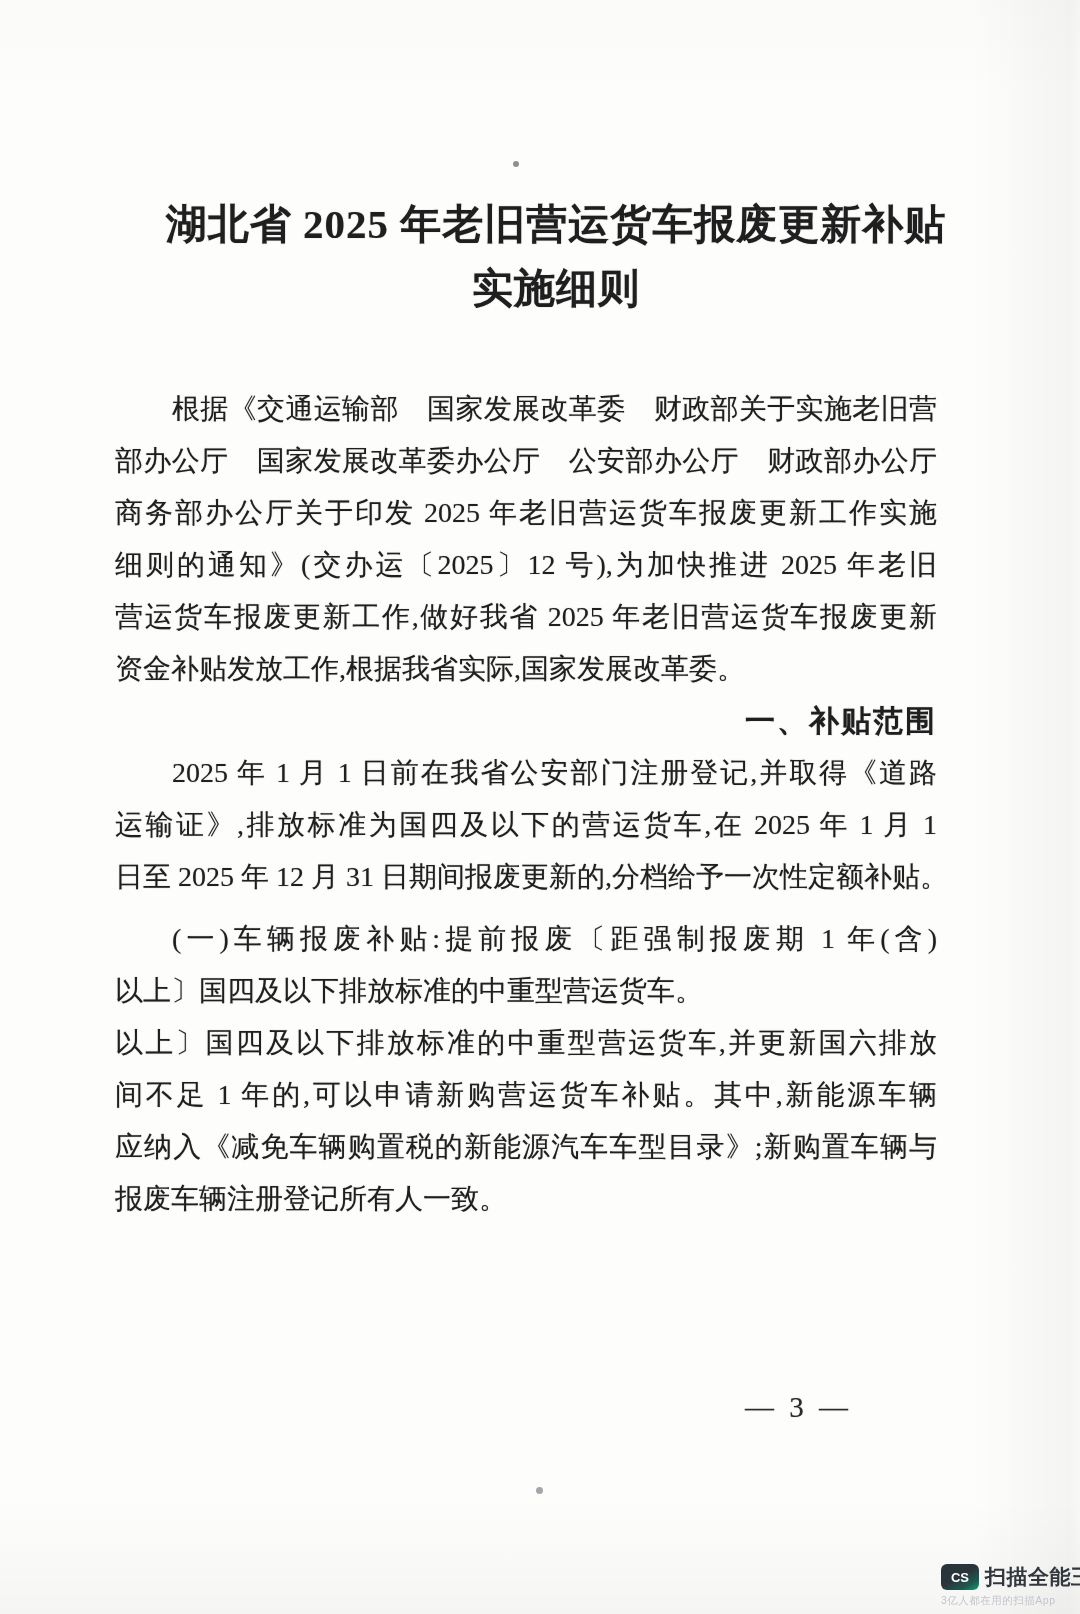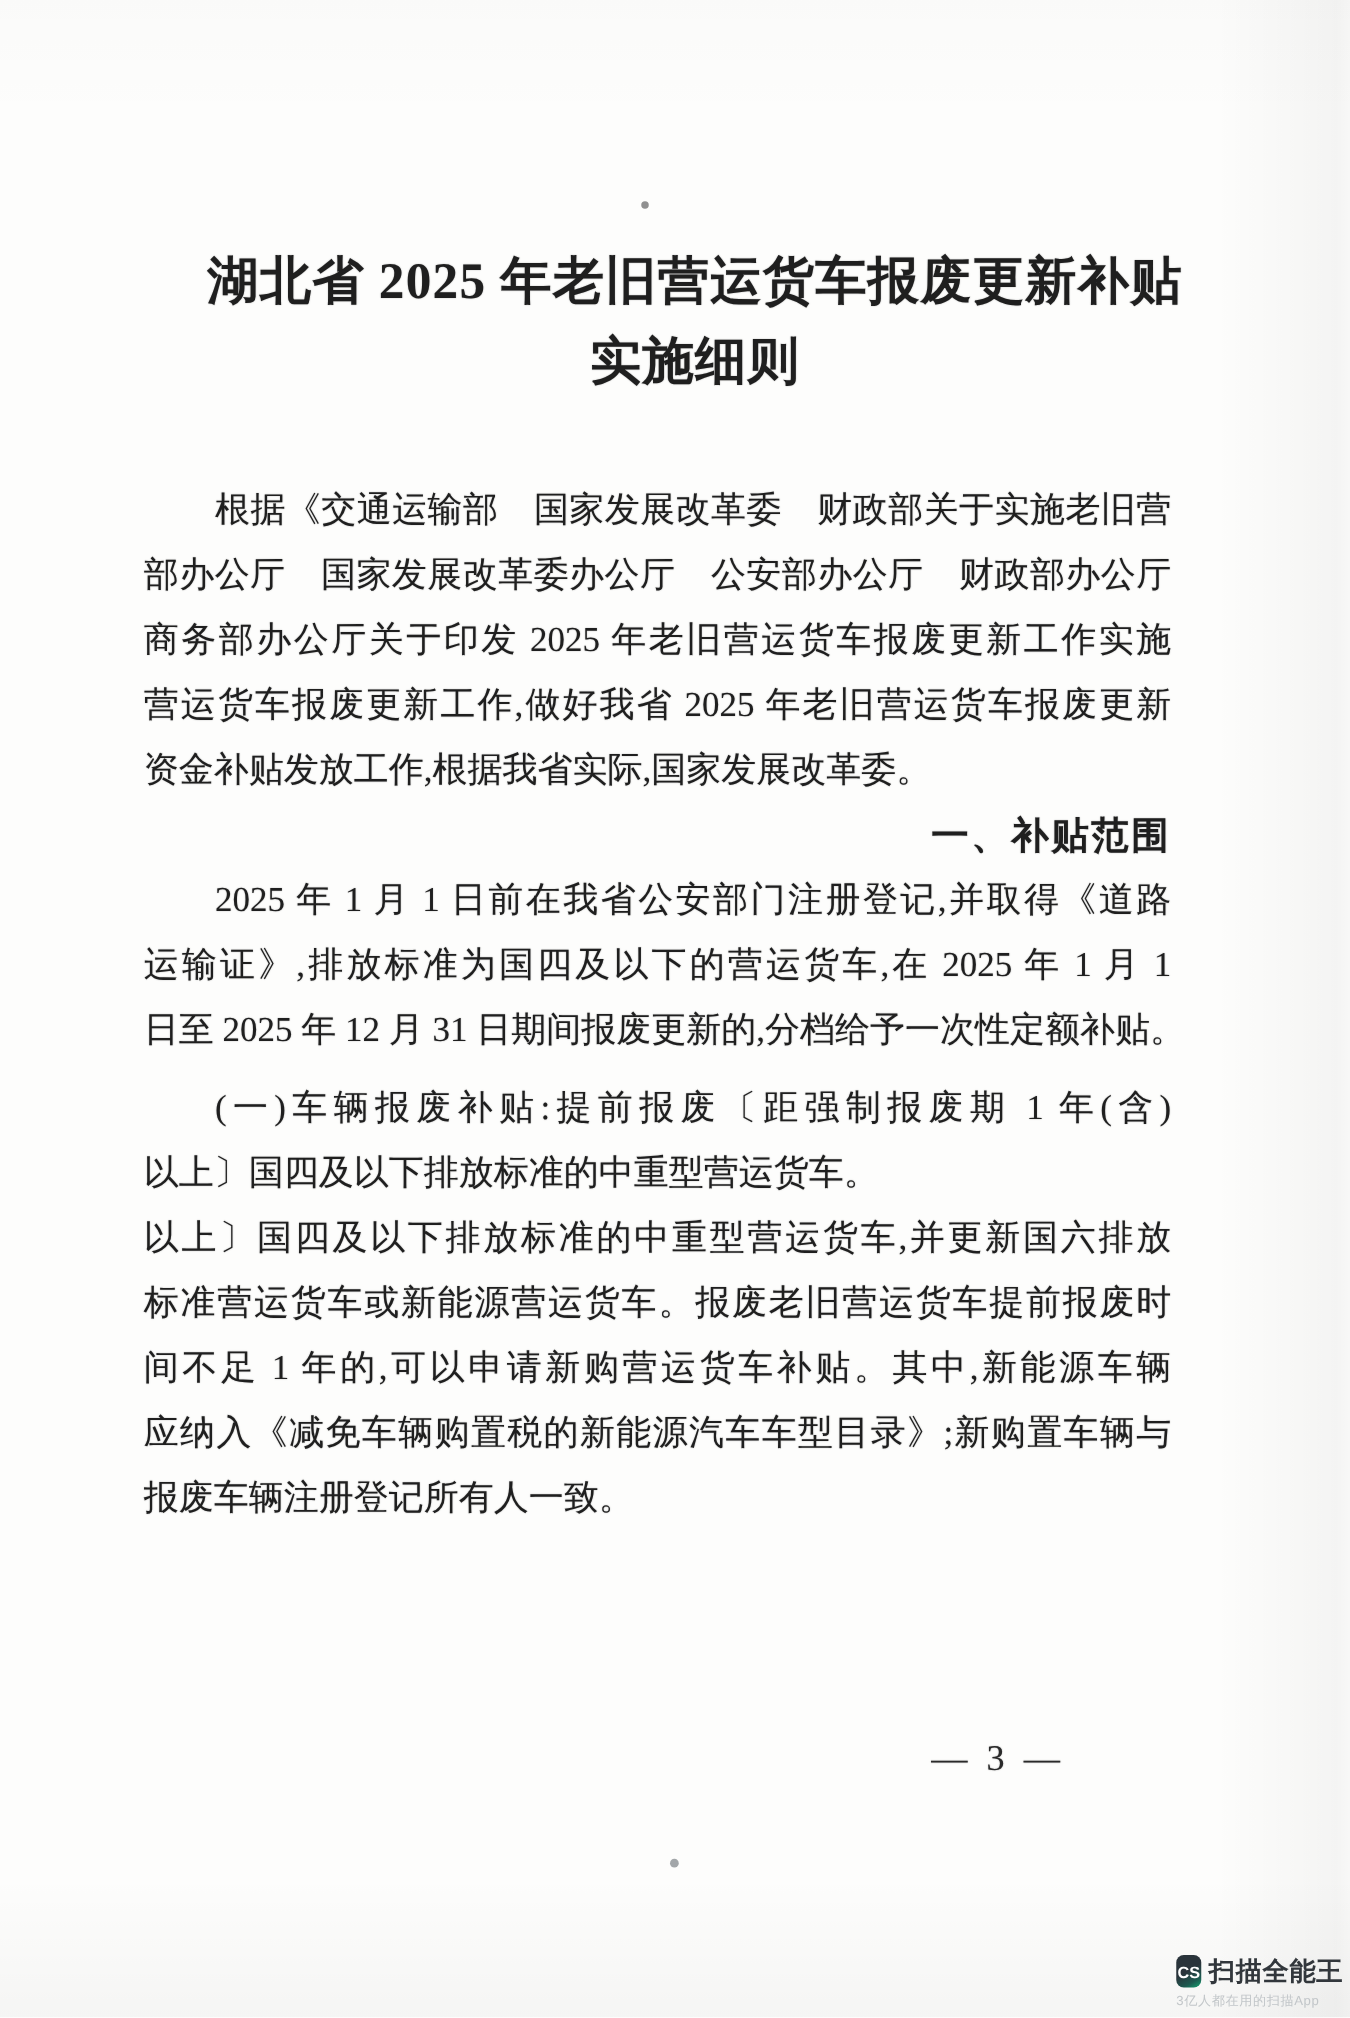--- a/index.html
+++ b/index.html
@@ -75,21 +75,21 @@
     top: 1563px;
     width: 134px;
     font-family: "Liberation Sans", sans-serif;
   }
   .wm-row {
     display: flex;
     align-items: center;
     gap: 6px;
   }
   .wm-badge {
-    width: 20px;
+    width: 38px;
     height: 26px;
     border-radius: 6px;
     background: linear-gradient(150deg, #2a343b 48%, #1d5a50 78%, #12a571 100%);
     color: #ffffff;
     font-weight: 700;
     font-size: 13px;
     display: flex;
     align-items: center;
     justify-content: center;
     flex: 0 0 auto;
@@ -120,30 +120,30 @@
   <div class="doc-title scan-ink">
     <div>湖北省 2025 年老旧营运货车报废更新补贴</div>
     <div>实施细则</div>
   </div>
 
   <div class="doc-body scan-ink">
 
   <div class="line indent full">根据《交通运输部　国家发展改革委　财政部关于实施老旧营</div>
       <div class="line full">部办公厅　国家发展改革委办公厅　公安部办公厅　财政部办公厅</div>
       <div class="line full">商务部办公厅关于印发 2025 年老旧营运货车报废更新工作实施</div>
+      <div class="line full">细则的通知》(交办运〔2025〕12 号),为加快推进 2025 年老旧</div>
       <div class="line full">营运货车报废更新工作,做好我省 2025 年老旧营运货车报废更新</div>
       <div class="line last">资金补贴发放工作,根据我省实际,国家发展改革委。</div>
       <div class="line heading indent">一、补贴范围</div>
       <div class="line indent full">2025 年 1 月 1 日前在我省公安部门注册登记,并取得《道路</div>
       <div class="line full">运输证》,排放标准为国四及以下的营运货车,在 2025 年 1 月 1</div>
       <div class="line full">日至 2025 年 12 月 31 日期间报废更新的,分档给予一次性定额补贴。</div>
       <div class="line indent full gap">(一)车辆报废补贴:提前报废〔距强制报废期 1 年(含)</div>
       <div class="line last">以上〕国四及以下排放标准的中重型营运货车。</div>
       <div class="line full">以上〕国四及以下排放标准的中重型营运货车,并更新国六排放</div>
-      <div class="line full">标准营运货车或新能源营运货车。报废老旧营运货车提前报废时</div>
       <div class="line full">间不足 1 年的,可以申请新购营运货车补贴。其中,新能源车辆</div>
       <div class="line full">应纳入《减免车辆购置税的新能源汽车车型目录》;新购置车辆与</div>
       <div class="line last">报废车辆注册登记所有人一致。</div>
     </div>
 
   <div class="page-number scan-ink">— 3 —</div>
 
   <div class="watermark">
     <div class="wm-row">
       <div class="wm-badge">CS</div>

